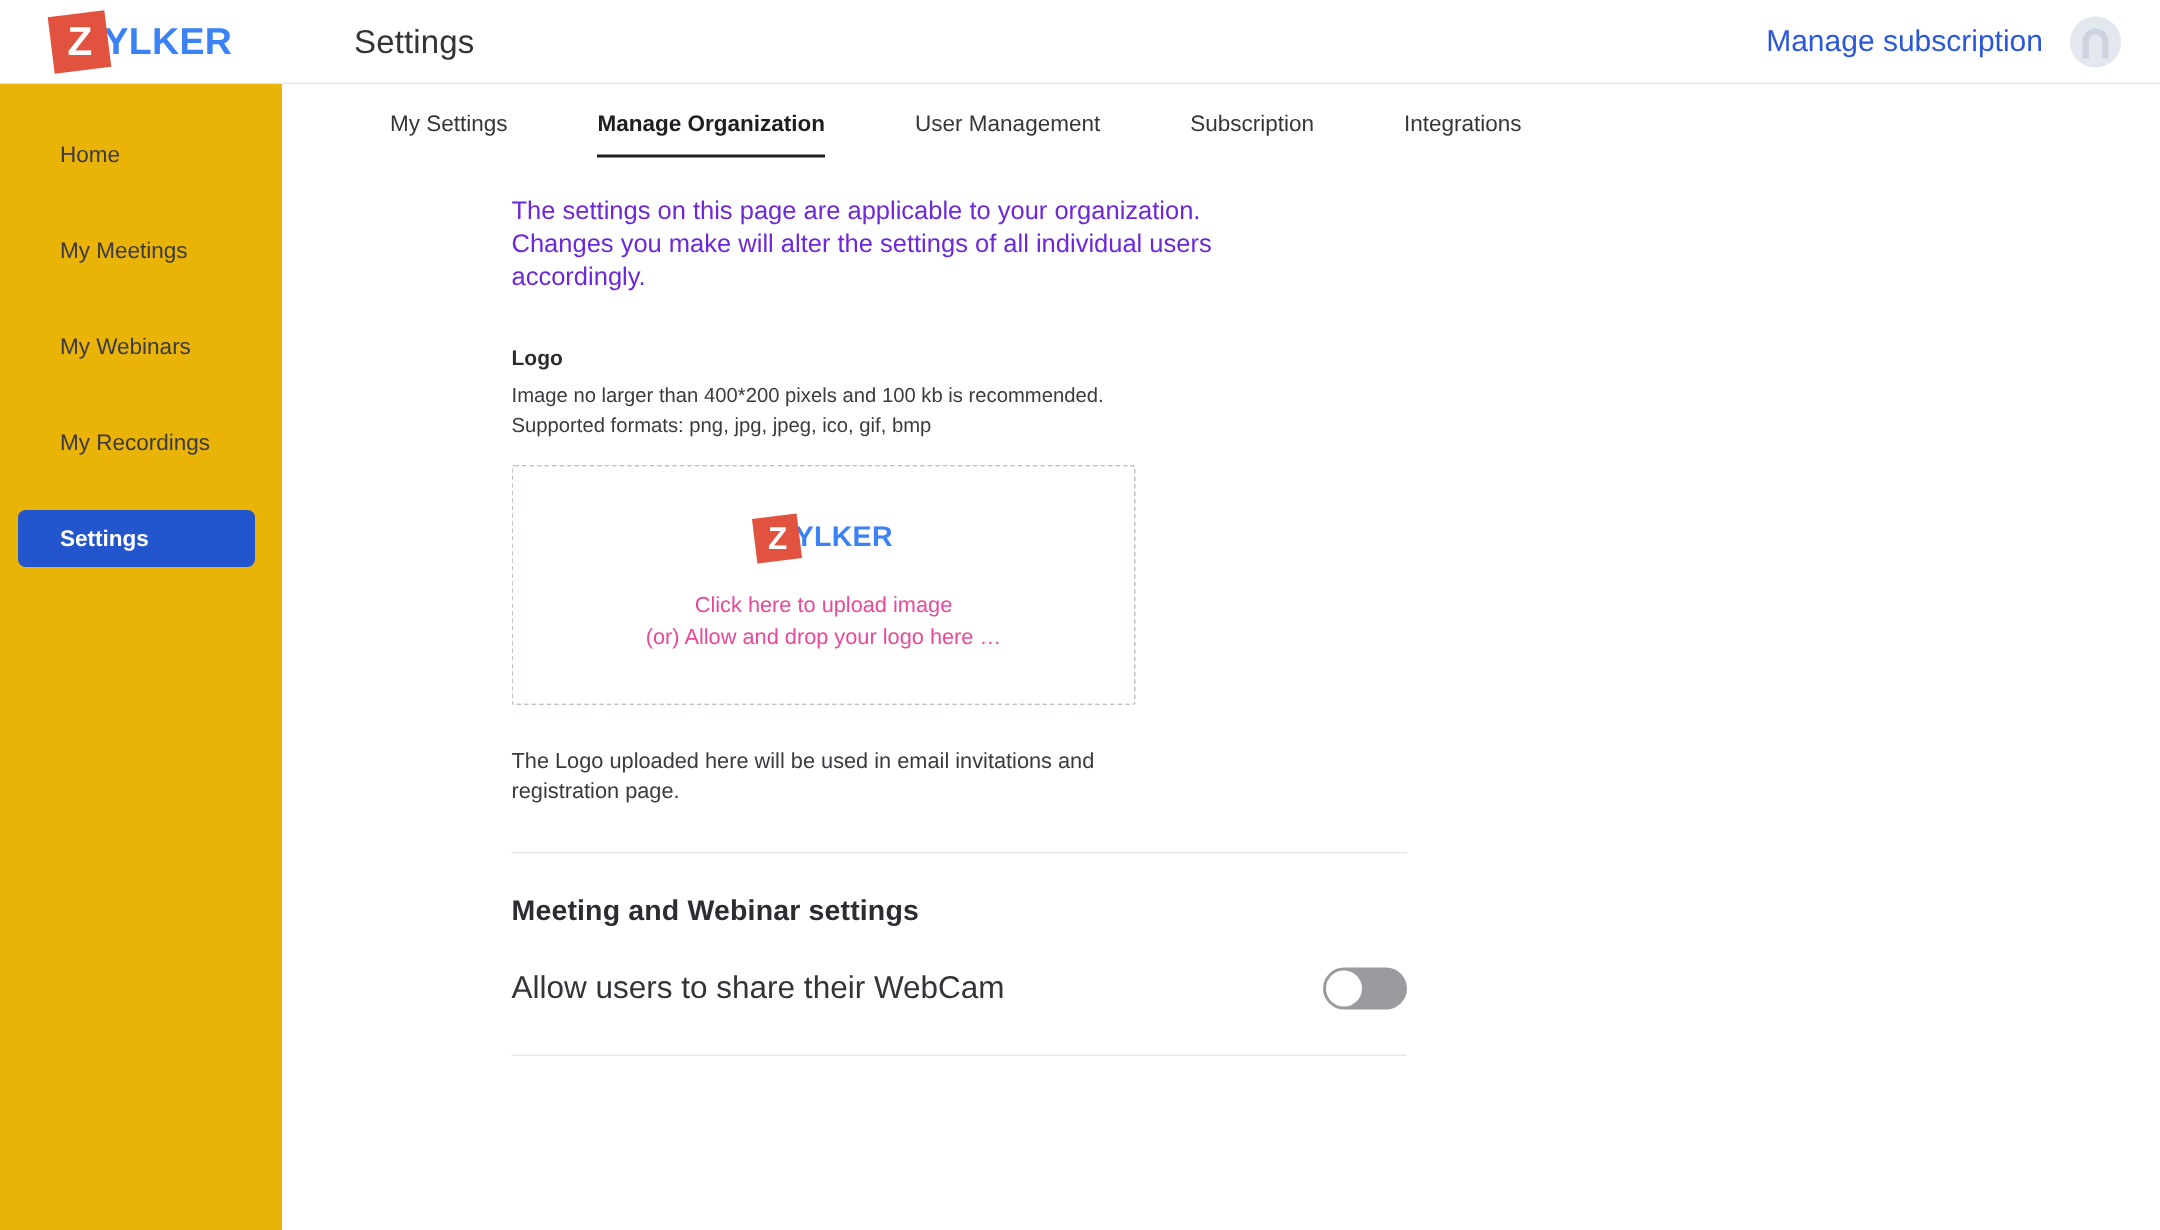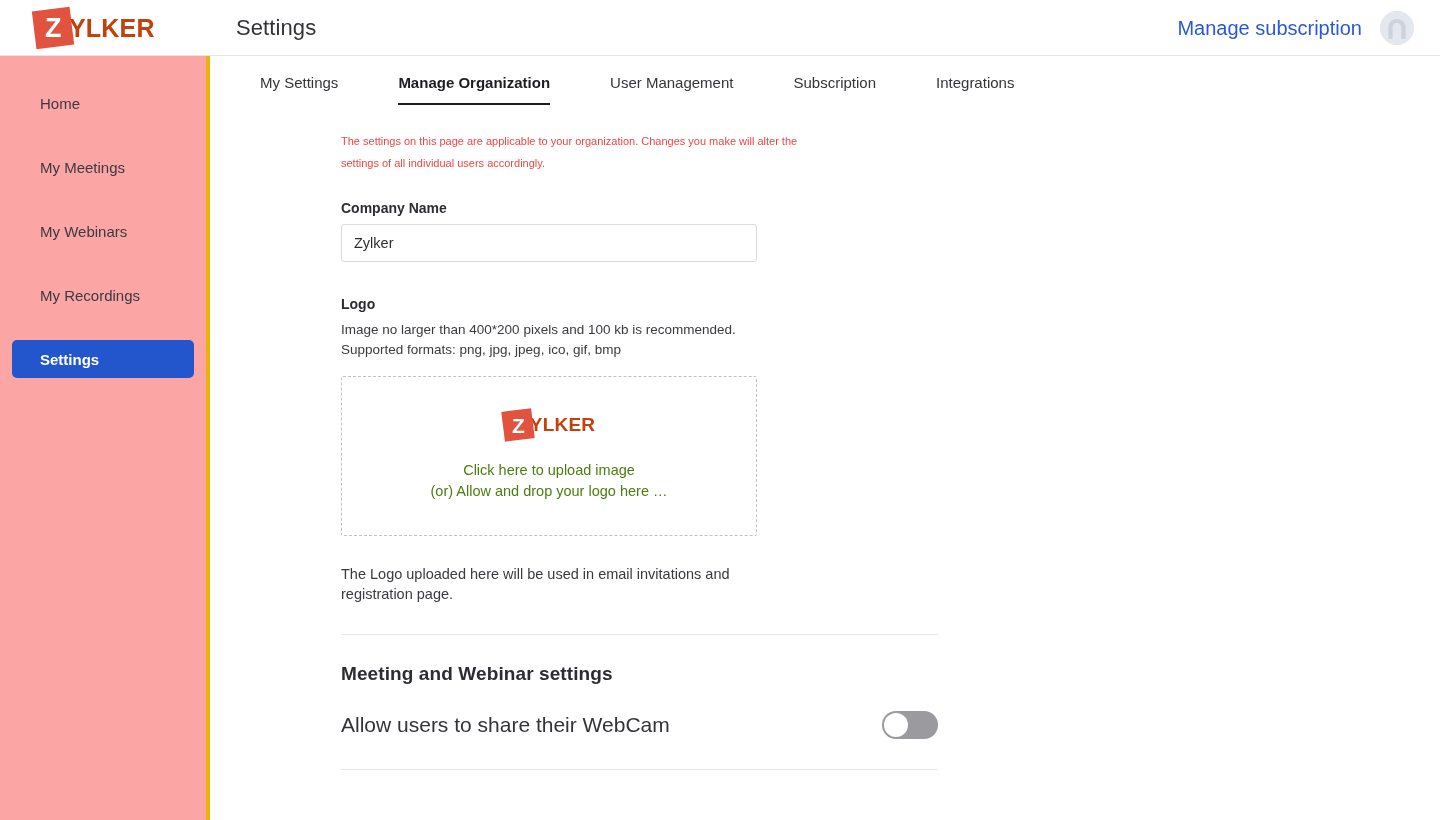--- a/index.html
+++ b/index.html
@@ -24,42 +24,42 @@
     position: relative; width: 38px; height: 38px;
     background: #e2533f; transform: rotate(-7deg);
     display: flex; align-items: center; justify-content: center;
   }
   .logo-mark span {
     transform: rotate(7deg);
     color: #ffffff; font-weight: bold; font-size: 27px;
     line-height: 1; font-family: "Liberation Sans", sans-serif;
   }
   .logo-word {
-    color: #c2410c; font-weight: bold; font-size: 25px;
+    color: #3b82f6; font-weight: bold; font-size: 25px;
     letter-spacing: .2px; margin-left: -3px;
   }
   .page-title {
     position: absolute; left: 236px; top: 15px;
     font-size: 22px; color: #333338; letter-spacing: .1px;
   }
   .topbar-right {
     position: absolute; right: 26px; top: 0; height: 56px;
     display: flex; align-items: center; gap: 18px;
   }
   .manage-sub { color: #2b58d8; font-size: 20px; text-decoration: none; cursor: pointer; }
   .avatar {
     width: 34px; height: 34px; border-radius: 50%;
     background: #e3e7ee; overflow: hidden; position: relative;
   }
   .avatar svg { position: absolute; left: 0; top: 0; }
 
   
   .sidebar {
-    position: absolute; left: 0; top: 56px; width: 210px; height: 764px;
-    background: #fca5a5; border-right: 4px solid #eab308;
+    position: absolute; left: 0; top: 56px; width: 188px; height: 764px;
+    background: #eab308; border-right: 6px solid #eab308;
     padding-top: 28px;
   }
   .side-item {
     height: 38px; margin: 0 12px 26px 12px;
     display: flex; align-items: center; padding-left: 28px;
     font-size: 15px; color: #3a3a40; border-radius: 5px; cursor: pointer;
   }
   .side-item.active {
     background: #2356cd; color: #ffffff; font-weight: bold;
   }
@@ -79,21 +79,21 @@
     content: ""; position: absolute; left: 22px; right: 22px; bottom: 0;
     height: 2px; background: #1e1e22;
   }
 
   
   .content {
     position: absolute; left: 210px; top: 110px;
     width: 1230px; height: 710px; padding: 20px 0 0 131px;
   }
   .intro {
-    font-size: 11px; line-height: 22px; color: #ef4444;
+    font-size: 17px; line-height: 22px; color: #6d28d9;
     max-width: 480px; margin-bottom: 26px;
   }
   .section-title {
     font-size: 19px; font-weight: bold; color: #2c2c32;
     letter-spacing: .1px; margin-bottom: 22px;
   }
   .field-label { font-size: 14px; font-weight: bold; color: #2c2c32; margin-bottom: 8px; }
   .text-input {
     width: 416px; height: 38px; border: 1px solid #dadce0; border-radius: 3px;
     padding: 0 12px; font-size: 14.5px; color: #2f2f33;
@@ -104,21 +104,21 @@
   .dropzone {
     margin-top: 16px; width: 416px; height: 160px;
     border: 1px dashed #bfc2c8; border-radius: 2px;
     display: flex; flex-direction: column; align-items: center; justify-content: center;
     cursor: pointer; background: #fff;
   }
   .dz-logo { display: flex; align-items: center; margin-bottom: 20px; }
   .dz-logo .logo-mark { width: 30px; height: 30px; }
   .dz-logo .logo-mark span { font-size: 21px; }
   .dz-logo .logo-word { font-size: 19px; }
-  .dz-text { font-size: 14.5px; color: #4d7c0f; line-height: 21px; text-align: right; }
+  .dz-text { font-size: 14.5px; color: #ec4899; line-height: 21px; text-align: right; }
   .note {
     margin-top: 28px; font-size: 14.5px; line-height: 20px;
     color: #3a3a40; max-width: 400px;
   }
   .divider {
     width: 597px; height: 1px; background: #e6e7ea; margin: 30px 0 0 0;
   }
   .sec2 { margin-top: 28px; }
   .row {
     width: 597px; display: flex; align-items: center; justify-content: space-between;
@@ -195,24 +195,20 @@
     <div class="tab">
       <span>Integrations</span>
     </div>
   </div>
 
   <div class="content">
 
     <div class="intro">The settings on this page are applicable to your organization. Changes you make will alter the settings of all individual users accordingly.</div>
 
 
-    <div>
-      <div class="field-label">Company Name</div>
-      <input class="text-input" type="text" value="Zylker" style="">
-    </div>
 
     <div class="logo-block">
       <div class="field-label">Logo</div>
       <div class="hint">Image no larger than 400*200 pixels and 100 kb is recommended.</div>
       <div class="hint">Supported formats: png, jpg, jpeg, ico, gif, bmp</div>
 
       <div class="dropzone">
         <div class="dz-logo">
           <div class="logo-mark">
             <span>Z</span>

